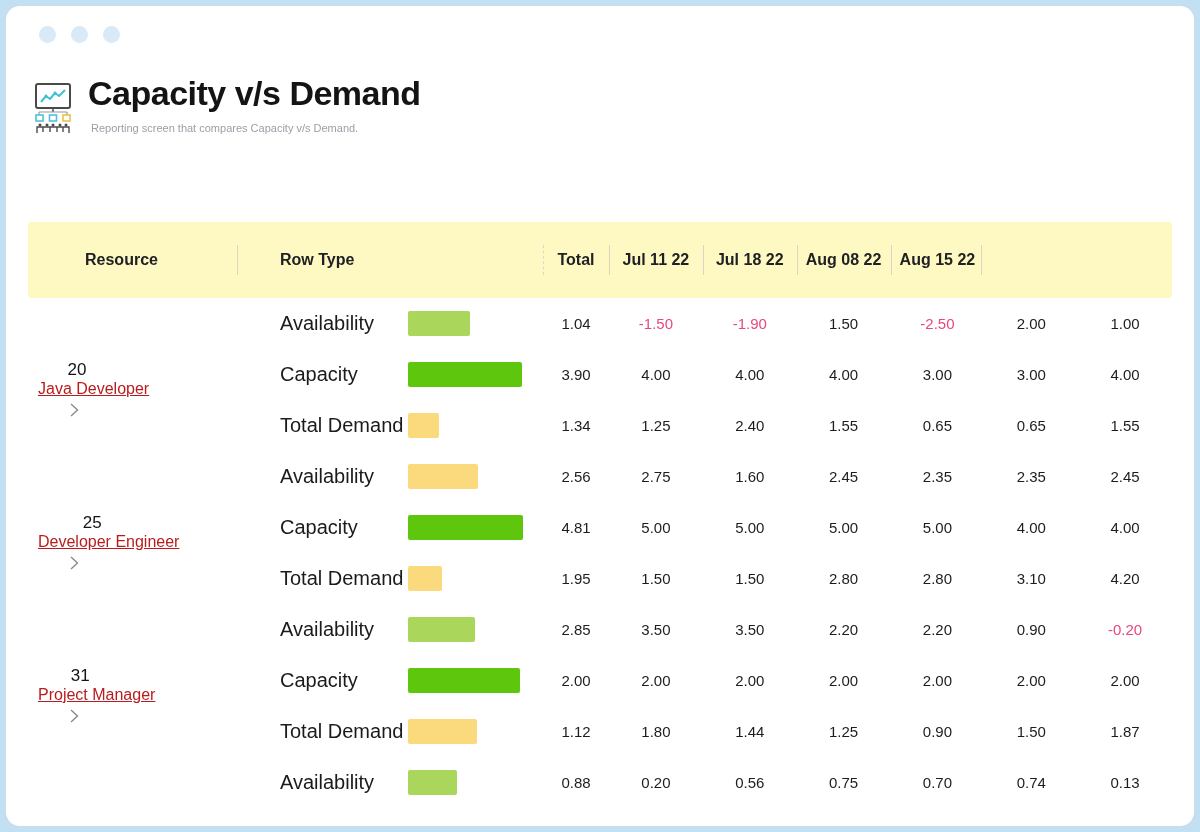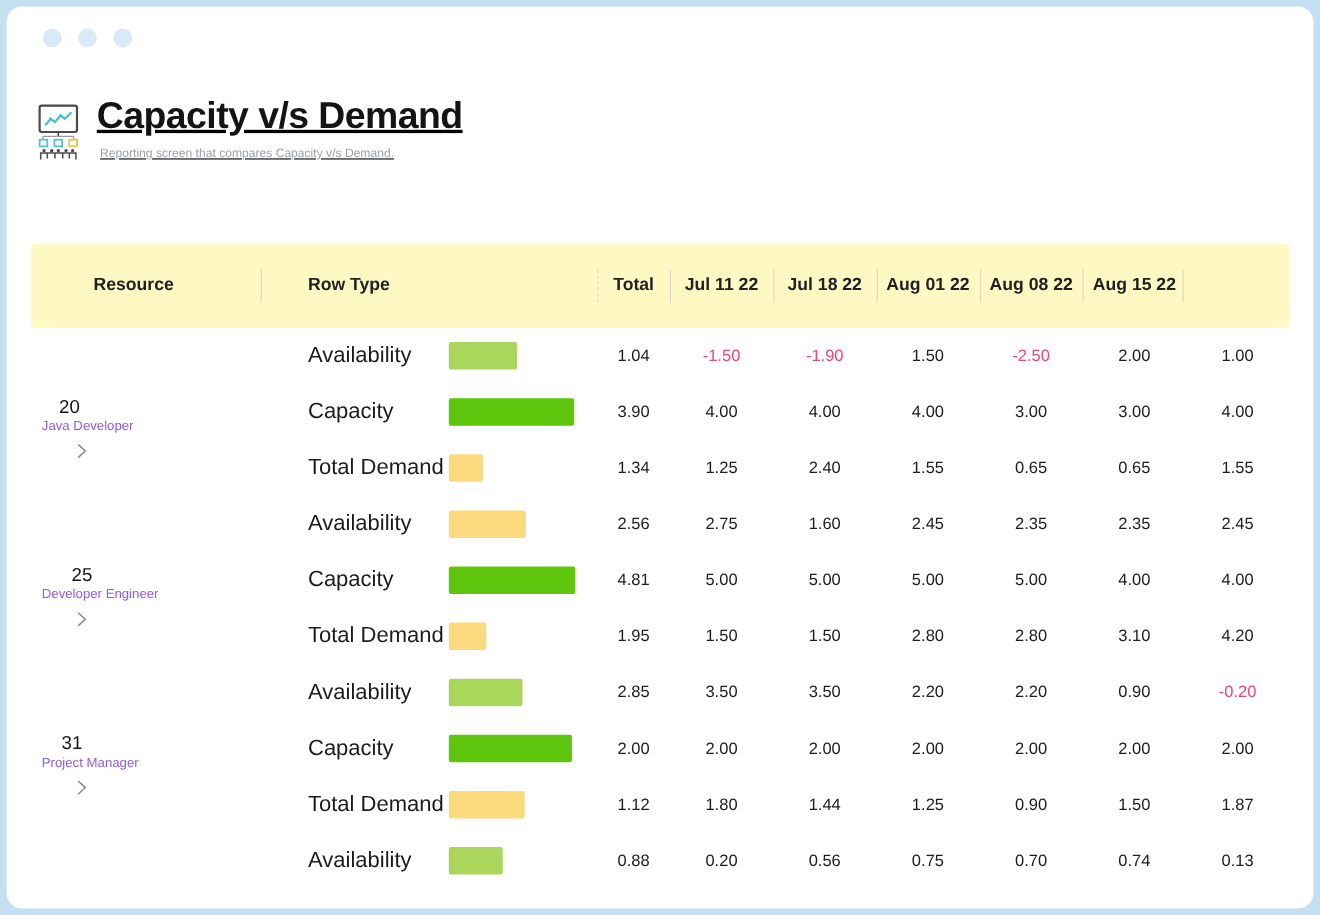--- a/index.html
+++ b/index.html
@@ -4,21 +4,21 @@
 <style>
   * { margin:0; padding:0; box-sizing:border-box; }
   html,body { width:1200px; height:832px; }
   body { background:#C2E0F2; font-family:"Liberation Sans", sans-serif; position:relative; overflow:hidden; }
 
   .window { position:absolute; inset:6px; background:#ffffff; border-radius:14px; overflow:hidden; }
 
   .titlebar { position:absolute; top:20px; left:33px; display:flex; gap:15px; }
   .dot { width:17px; height:17px; border-radius:50%; background:#D8EAF7; }
 
-  .page-header { position:absolute; top:80px; left:24px; display:flex; align-items:center;text-decoration:underline; }
+  .page-header { position:absolute; top:68px; left:24px; display:flex; align-items:center; }
   .app-icon { width:46px; height:56px; margin-top:4px; }
   .header-text { margin-left:12px; }
   .page-title { font-size:34px; font-weight:700; color:#141414; letter-spacing:-0.5px; }
   .page-subtitle { font-size:11px; color:#9AA0A6; margin-top:9px; margin-left:3px; }
 
   .table { position:absolute; left:22px; top:216px; width:1144px; }
   .thead { display:grid; grid-template-columns:209px 306px 66px repeat(6,1fr);
            background:#fef9c3; height:76px; align-items:center; border-radius:3px; }
   .th { font-size:16px; font-weight:600; color:#202124; position:relative; height:76px;
         display:flex; align-items:center; }
@@ -28,21 +28,21 @@
   .th .divL { position:absolute; left:0; top:23px; height:30px; width:0;
               border-left:1px solid #D8D4C8; }
   .th .divL.dashed { border-left:1px dashed #DCD8CC; }
   .th .divR { position:absolute; right:2px; top:23px; height:30px; width:0;
               border-left:1px solid #D8D4C8; }
 
   .tgroup { display:flex; }
   .gcell { width:209px; flex:none; position:relative; }
   .gmain { position:absolute; top:62px; left:10px; display:flex; align-items:center;flex-direction:column; }
   .gnum { font-size:17px; color:#141414; min-width:52px; }
-  .gname { font-size:12px; color:#8b5cf6; cursor:pointer; }
+  .gname { font-size:16px; color:#b91c1c; cursor:pointer;text-decoration:underline; }
   .chev { position:absolute; top:104px; left:40px; }
   .grows { flex:1; }
 
   .trow { display:grid; grid-template-columns:171px 135px 66px repeat(6,1fr);
           height:51px; align-items:center; }
   .c.type { font-size:20px; color:#1b1b1b; padding-left:43px; }
   .barc { height:51px; display:flex; align-items:center; }
   .bar { height:25px; border-radius:2px; display:inline-block; }
   .val { font-size:15px; color:#1d1d1d; text-align:center; }
   .val.neg { color:#E8487C; }
@@ -105,24 +105,20 @@
       <div class="th c-center">
           <span class="divL"></span>
           <span>Jul 11 22</span>
         </div>
       <div class="th c-center">
           <span class="divL"></span>
           <span>Jul 18 22</span>
         </div>
       <div class="th c-center">
           <span class="divL"></span>
-          <span>Aug 01 22</span>
-        </div>
-      <div class="th c-center">
-          <span class="divL"></span>
           <span>Aug 08 22</span>
         </div>
       <div class="th c-center">
           <span class="divL"></span>
           <span>Aug 15 22</span>
           <span class="divR"></span>
         </div>
     </div>
 
     <div class="tgroup">

